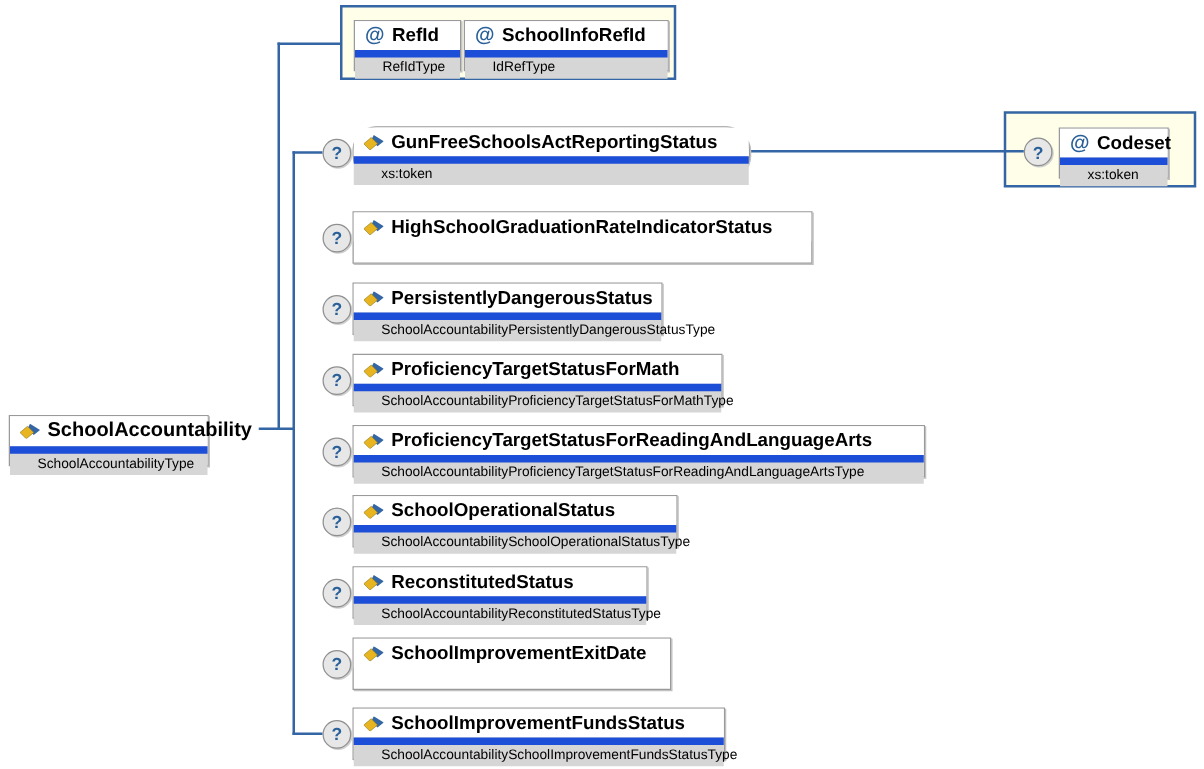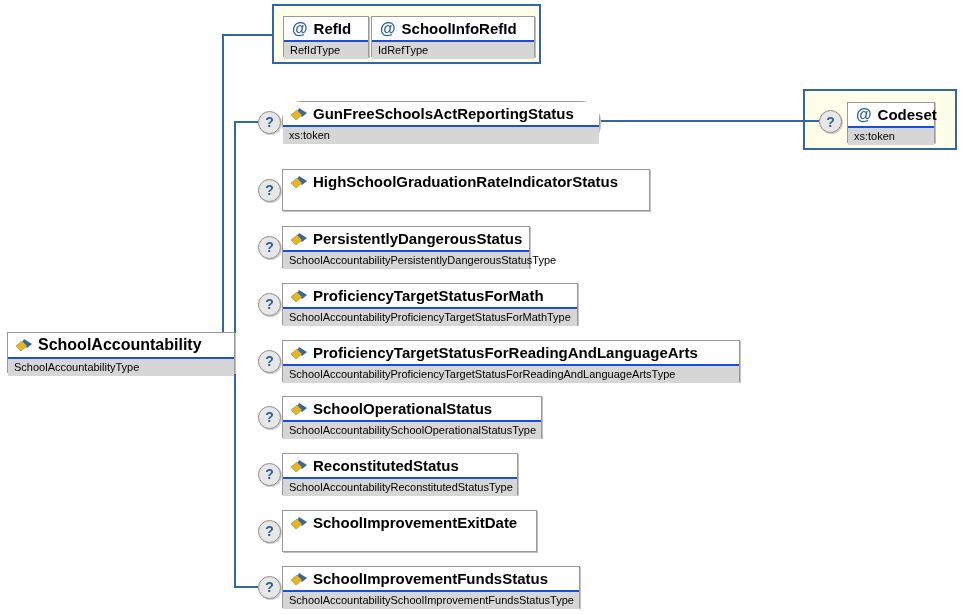--- a/index.html
+++ b/index.html
@@ -27,21 +27,21 @@
   .node{
     position:absolute;background:#fff;border:1px solid var(--box-border);
     box-shadow:1px 1px 0 #c0c0c0;box-sizing:border-box;z-index:4;white-space:nowrap;
   }
   .node .title{
     height:23px;display:flex;align-items:center;gap:6px;padding:0 9px 0 8px;
     font-weight:bold;font-size:15px;color:#000;background:#fff;
   }
   .node .typeband{
     height:17px;line-height:17px;background:var(--type-band);
-    font-size:11px;color:#000;padding:0 6px;border-top:2px solid #1d4ed8;
+    font-size:11px;color:#000;padding:0 22px;border-top:6px solid #1d4ed8;
   }
   .root-node .title{font-size:16px;height:24px;}
   .at{color:var(--accent-blue);font-weight:bold;font-size:16px;line-height:1;}
   
   .qicon{
     position:absolute;width:23px;height:23px;border-radius:50%;
     background:#e7e7e7;border:1px solid #8f8f8f;box-sizing:border-box;
     color:var(--accent-blue);font-weight:bold;font-size:14px;
     display:flex;align-items:center;justify-content:center;z-index:5;
     box-shadow:1px 1px 0 #cfcfcf;
@@ -58,21 +58,21 @@
 <div id="canvas">
 
   <div class="hline" style="left:207px;top:342px;width:29px;"></div>
   <div class="vline" style="left:222px;top:34px;height:310px;"></div>
   <div class="hline" style="left:222px;top:34px;width:51px;"></div>
   <div class="vline" style="left:234px;top:121px;height:467px;"></div>
   <div class="hline" style="left:234px;top:121px;width:24px;"></div>
   <div class="hline" style="left:234px;top:586px;width:24px;"></div>
   <div class="hline" style="left:600px;top:120px;width:219px;"></div>
 
-  <div class="node root-node" style="left:7px;top:332px;width:228px;height:41px;">
+  <div class="node root-node" style="left:7px;top:332px;width:160px;height:41px;">
     <div class="title">
       <svg class="elem-icon" viewBox="0 0 16 12">
         <polygon points="8,0 16,5 11,9 6,4" fill="#3465A4"></polygon>
         <polygon points="0,7 6,2 11,7 5,12" fill="#E8B520" stroke="#8a7a20" stroke-width="0.5"></polygon>
       </svg>
       <span>SchoolAccountability</span>
     </div>
     <div class="typeband">SchoolAccountabilityType</div>
   </div>
 

